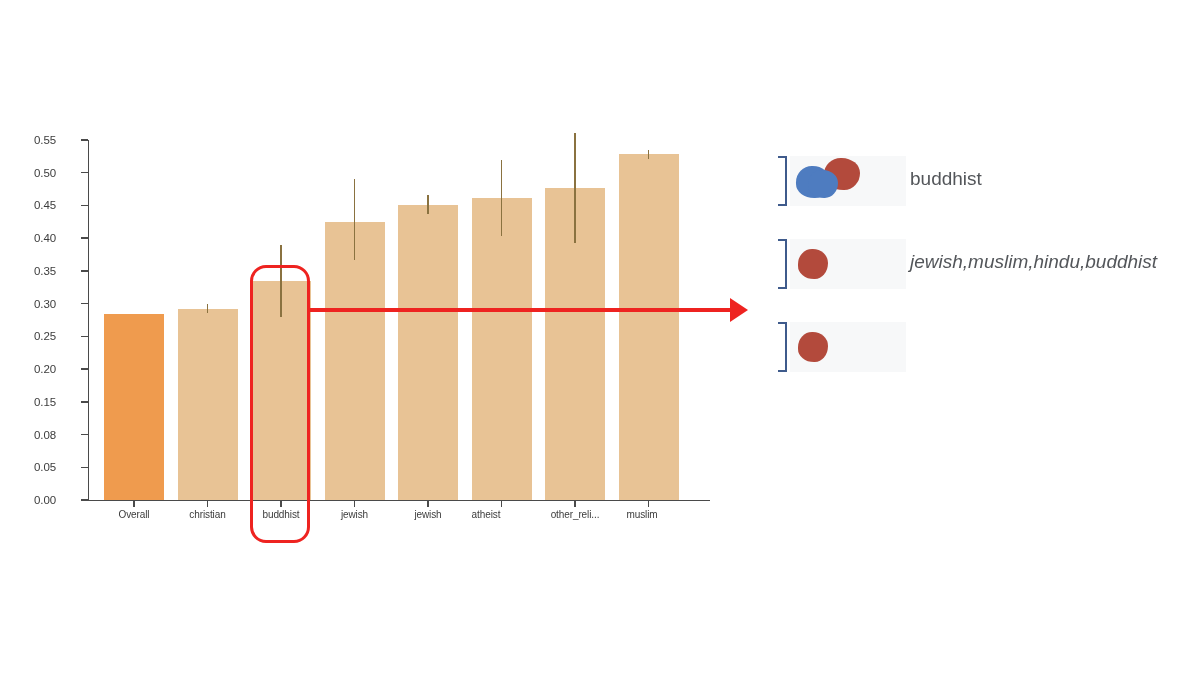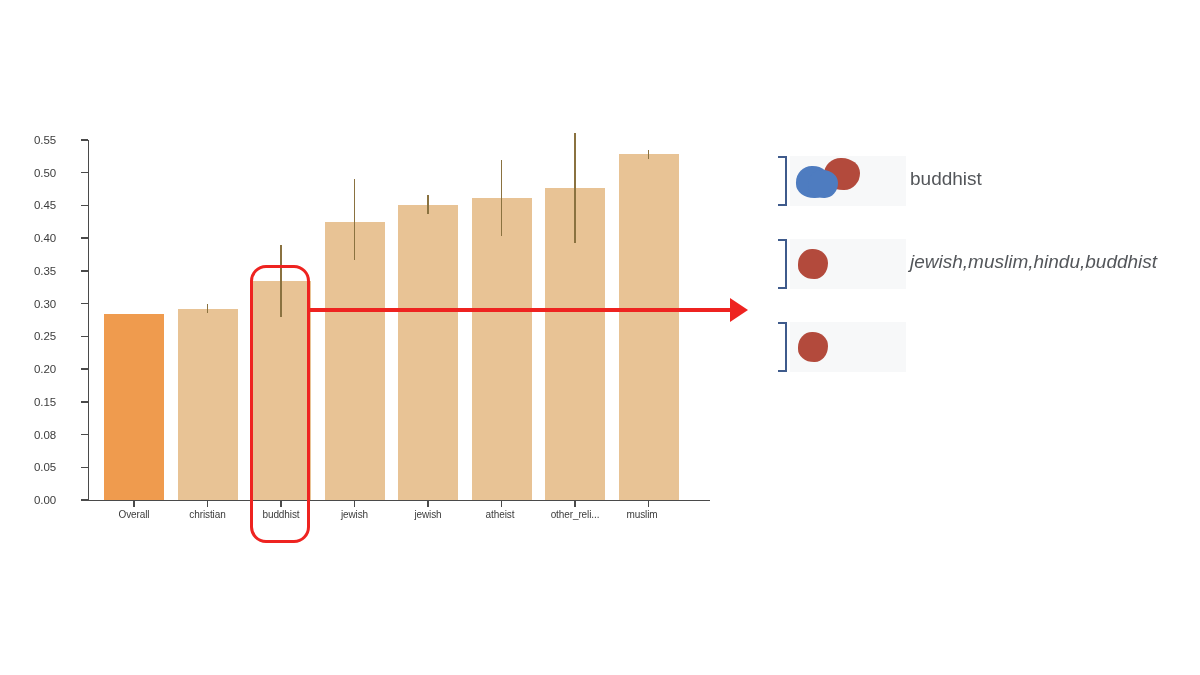--- a/index.html
+++ b/index.html
@@ -271,21 +271,21 @@
       <div class="bar" style="left: 514.5px; height: 345.6px;"></div>
       <div class="errbar" style="left: 543.8px; top: 9.81818px; height: 9.16364px;"></div>
     </div>
 
   <div id="x-labels">
       <div class="x-tick-label" style="left: 91px;">Overall</div>
       <div class="x-tick-label" style="left: 164.5px;">christian</div>
       <div class="x-tick-label" style="left: 238px;">buddhist</div>
       <div class="x-tick-label" style="left: 311.5px;">jewish</div>
       <div class="x-tick-label" style="left: 385px;">jewish</div>
-      <div class="x-tick-label" style="left: 457px;">atheist</div>
+      <div class="x-tick-label" style="left: 443px;">atheist</div>
       <div class="x-tick-label" style="left: 532px;">other_reli...</div>
       <div class="x-tick-label" style="left: 599px;">muslim</div>
     </div>
 
   <div id="highlight-box"></div>
   <div id="arrow-line"></div>
   <div id="arrow-head"></div>
 </div>
 
 <div id="legend-panel">

